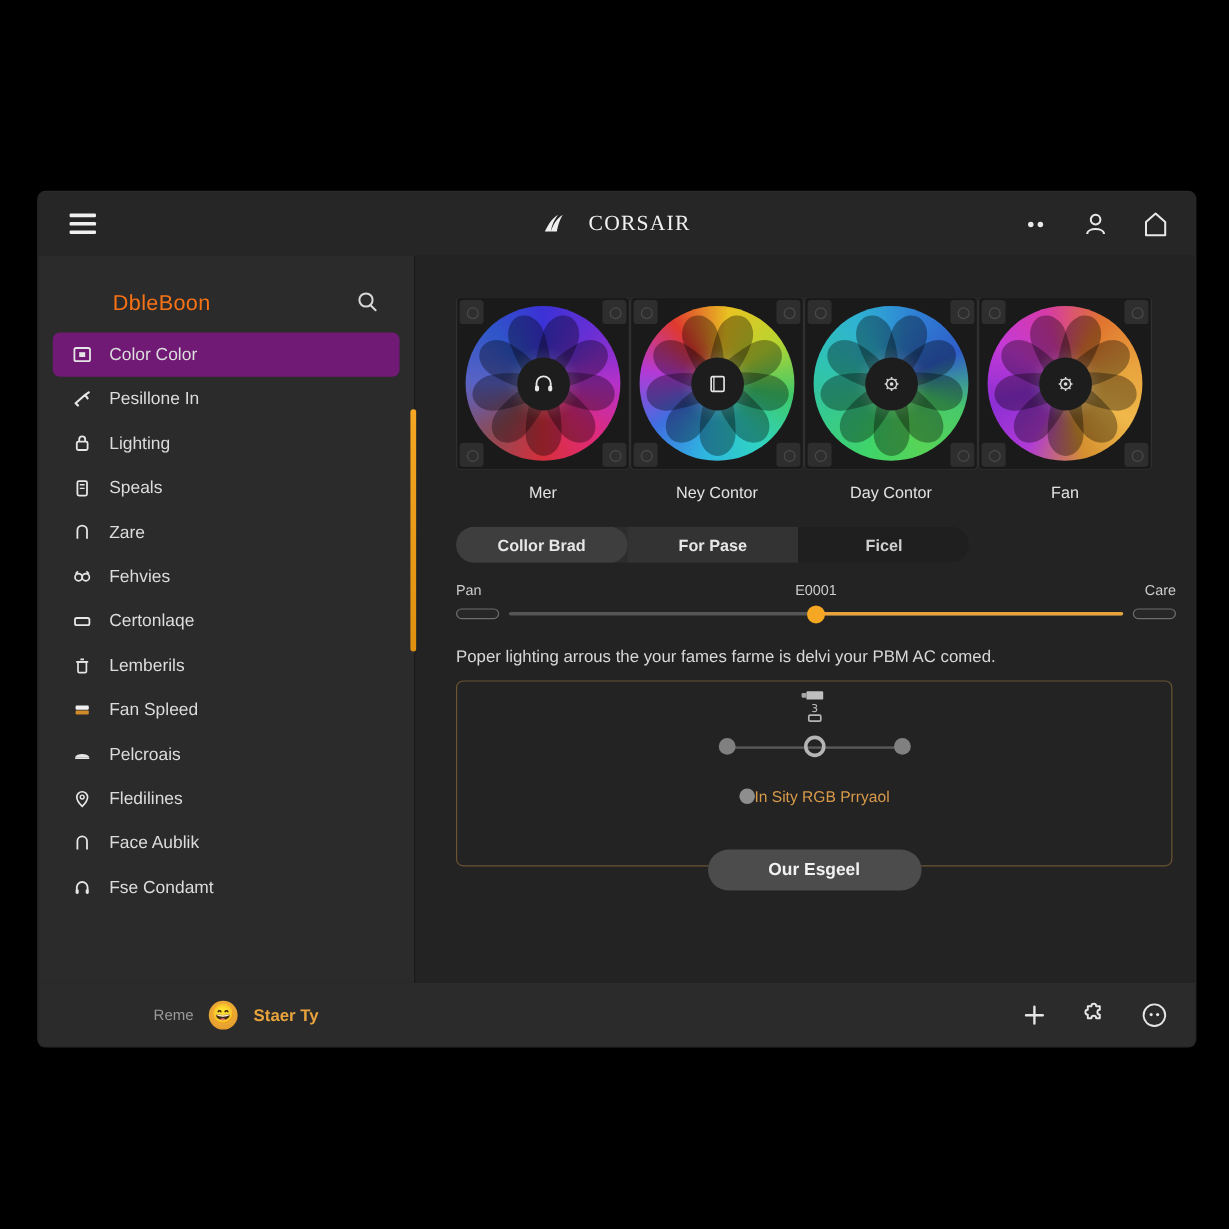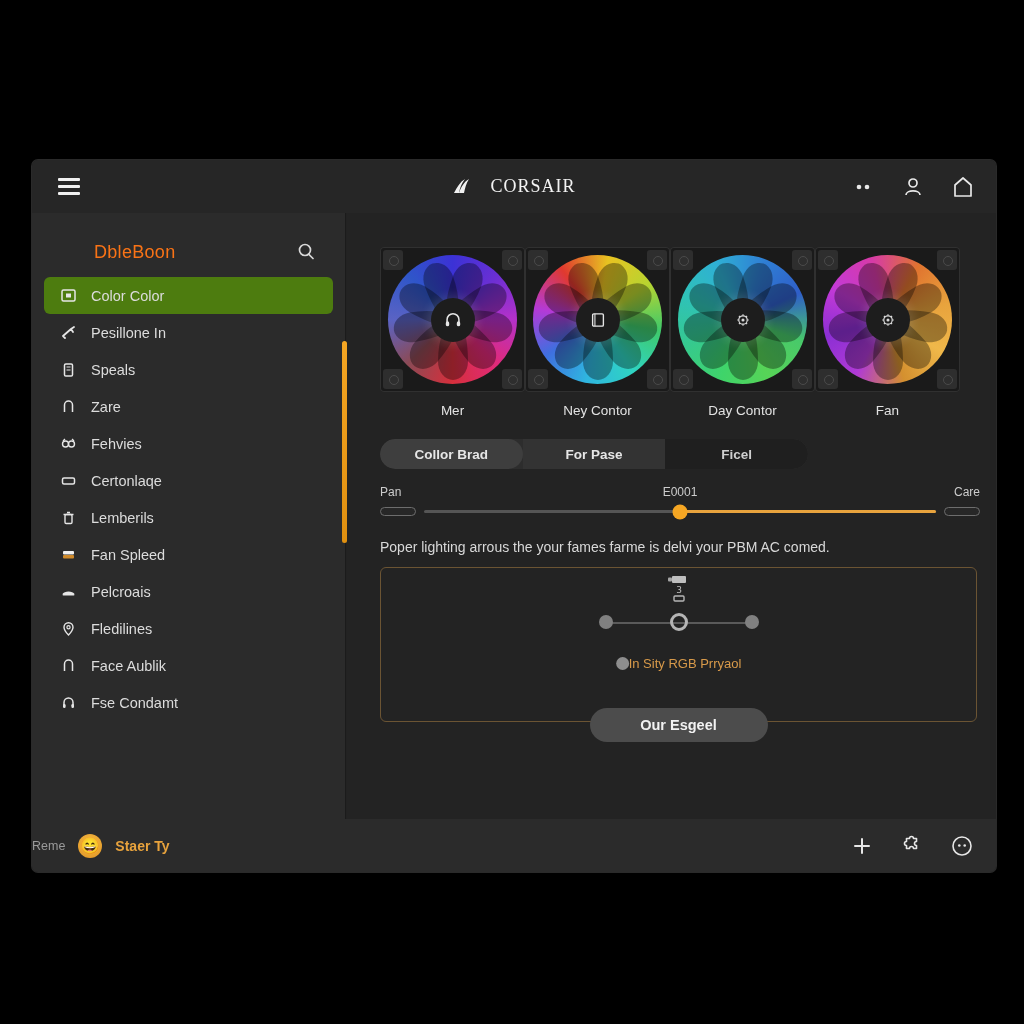--- a/index.html
+++ b/index.html
@@ -65,21 +65,21 @@
   #search-icon-btn { width: 22px; height: 22px; cursor: pointer; }
 
   #nav-list { padding: 0 12px; }
   .nav-item {
     display: flex; align-items: center; gap: 14px;
     height: 37px; padding: 0 0 0 16px;
     border-radius: 6px;
     color: #dcdcdc; font-size: 14.5px;
     cursor: pointer;
   }
-  .nav-item.active { background: #4d7c0f; }
+  .nav-item.active { background: #701a75; }
   .nav-ico { width: 17px; height: 17px; flex: 0 0 17px; display:flex; align-items:center; justify-content:center; }
   .nav-label { white-space: nowrap; }
 
   #sidebar-scrollbar {
     position: absolute; left: 310px; top: 128px;
     width: 5px; height: 202px;
     background: linear-gradient(180deg,#f5a623,#e09010);
     border-radius: 3px;
   }
 
@@ -216,21 +216,21 @@
     cursor:pointer;
   }
 
   
   #footer {
     position:absolute; left:0; bottom:0;
     width:100%; height:53px;
     background:#2b2b2b;
     display:flex; align-items:center;
   }
-  #footer-left { display:flex; align-items:center; gap:13px; }
+  #footer-left { display:flex; align-items:center; gap:13px; margin-left:96px; }
   #footer-pre { color:#9a9a9a; font-size:12.5px; }
   #footer-avatar {
     width:24px; height:24px; border-radius:50%;
     background: radial-gradient(circle at 50% 40%, #f5c04a, #e09020);
     display:flex; align-items:center; justify-content:center;
     font-size:16px; line-height:1;
   }
   #footer-user { color:#e8a33d; font-size:14px; font-weight:bold; }
   #footer-right { position:absolute; right:22px; display:flex; align-items:center; gap:26px; }
   .ft-icon { width:24px; height:24px; display:flex; align-items:center; justify-content:center; cursor:pointer; }
@@ -300,20 +300,29 @@
 
       <div class="nav-item">
         <span class="nav-ico">
           <svg viewBox="0 0 17 17" width="17" height="17">
               <path d="M3 12 L11 5 M11 5 L14 3 M11 5 L13 8 M3 12 L5 14" stroke="#e6e6e6" stroke-width="1.8" stroke-linecap="round" fill="none"></path>
             </svg>
         </span>
         <span class="nav-label">Pesillone In</span>
       </div>
 
+      <div class="nav-item">
+        <span class="nav-ico">
+          <svg viewBox="0 0 17 17" width="17" height="17">
+              <rect x="4" y="7" width="9" height="7" rx="1.3" fill="none" stroke="#e6e6e6" stroke-width="1.5"></rect>
+              <path d="M6 7 V5.2 A2.5 2.5 0 0 1 11 5.2 V7" fill="none" stroke="#e6e6e6" stroke-width="1.5"></path>
+            </svg>
+        </span>
+        <span class="nav-label">Lighting</span>
+      </div>
 
       <div class="nav-item">
         <span class="nav-ico">
           <svg viewBox="0 0 17 17" width="17" height="17">
               <rect x="4.5" y="3" width="8" height="12" rx="1.3" fill="none" stroke="#e6e6e6" stroke-width="1.5"></rect>
               <path d="M6.5 6 H10.5 M6.5 9 H10.5" stroke="#e6e6e6" stroke-width="1.2"></path>
             </svg>
         </span>
         <span class="nav-label">Speals</span>
       </div>

